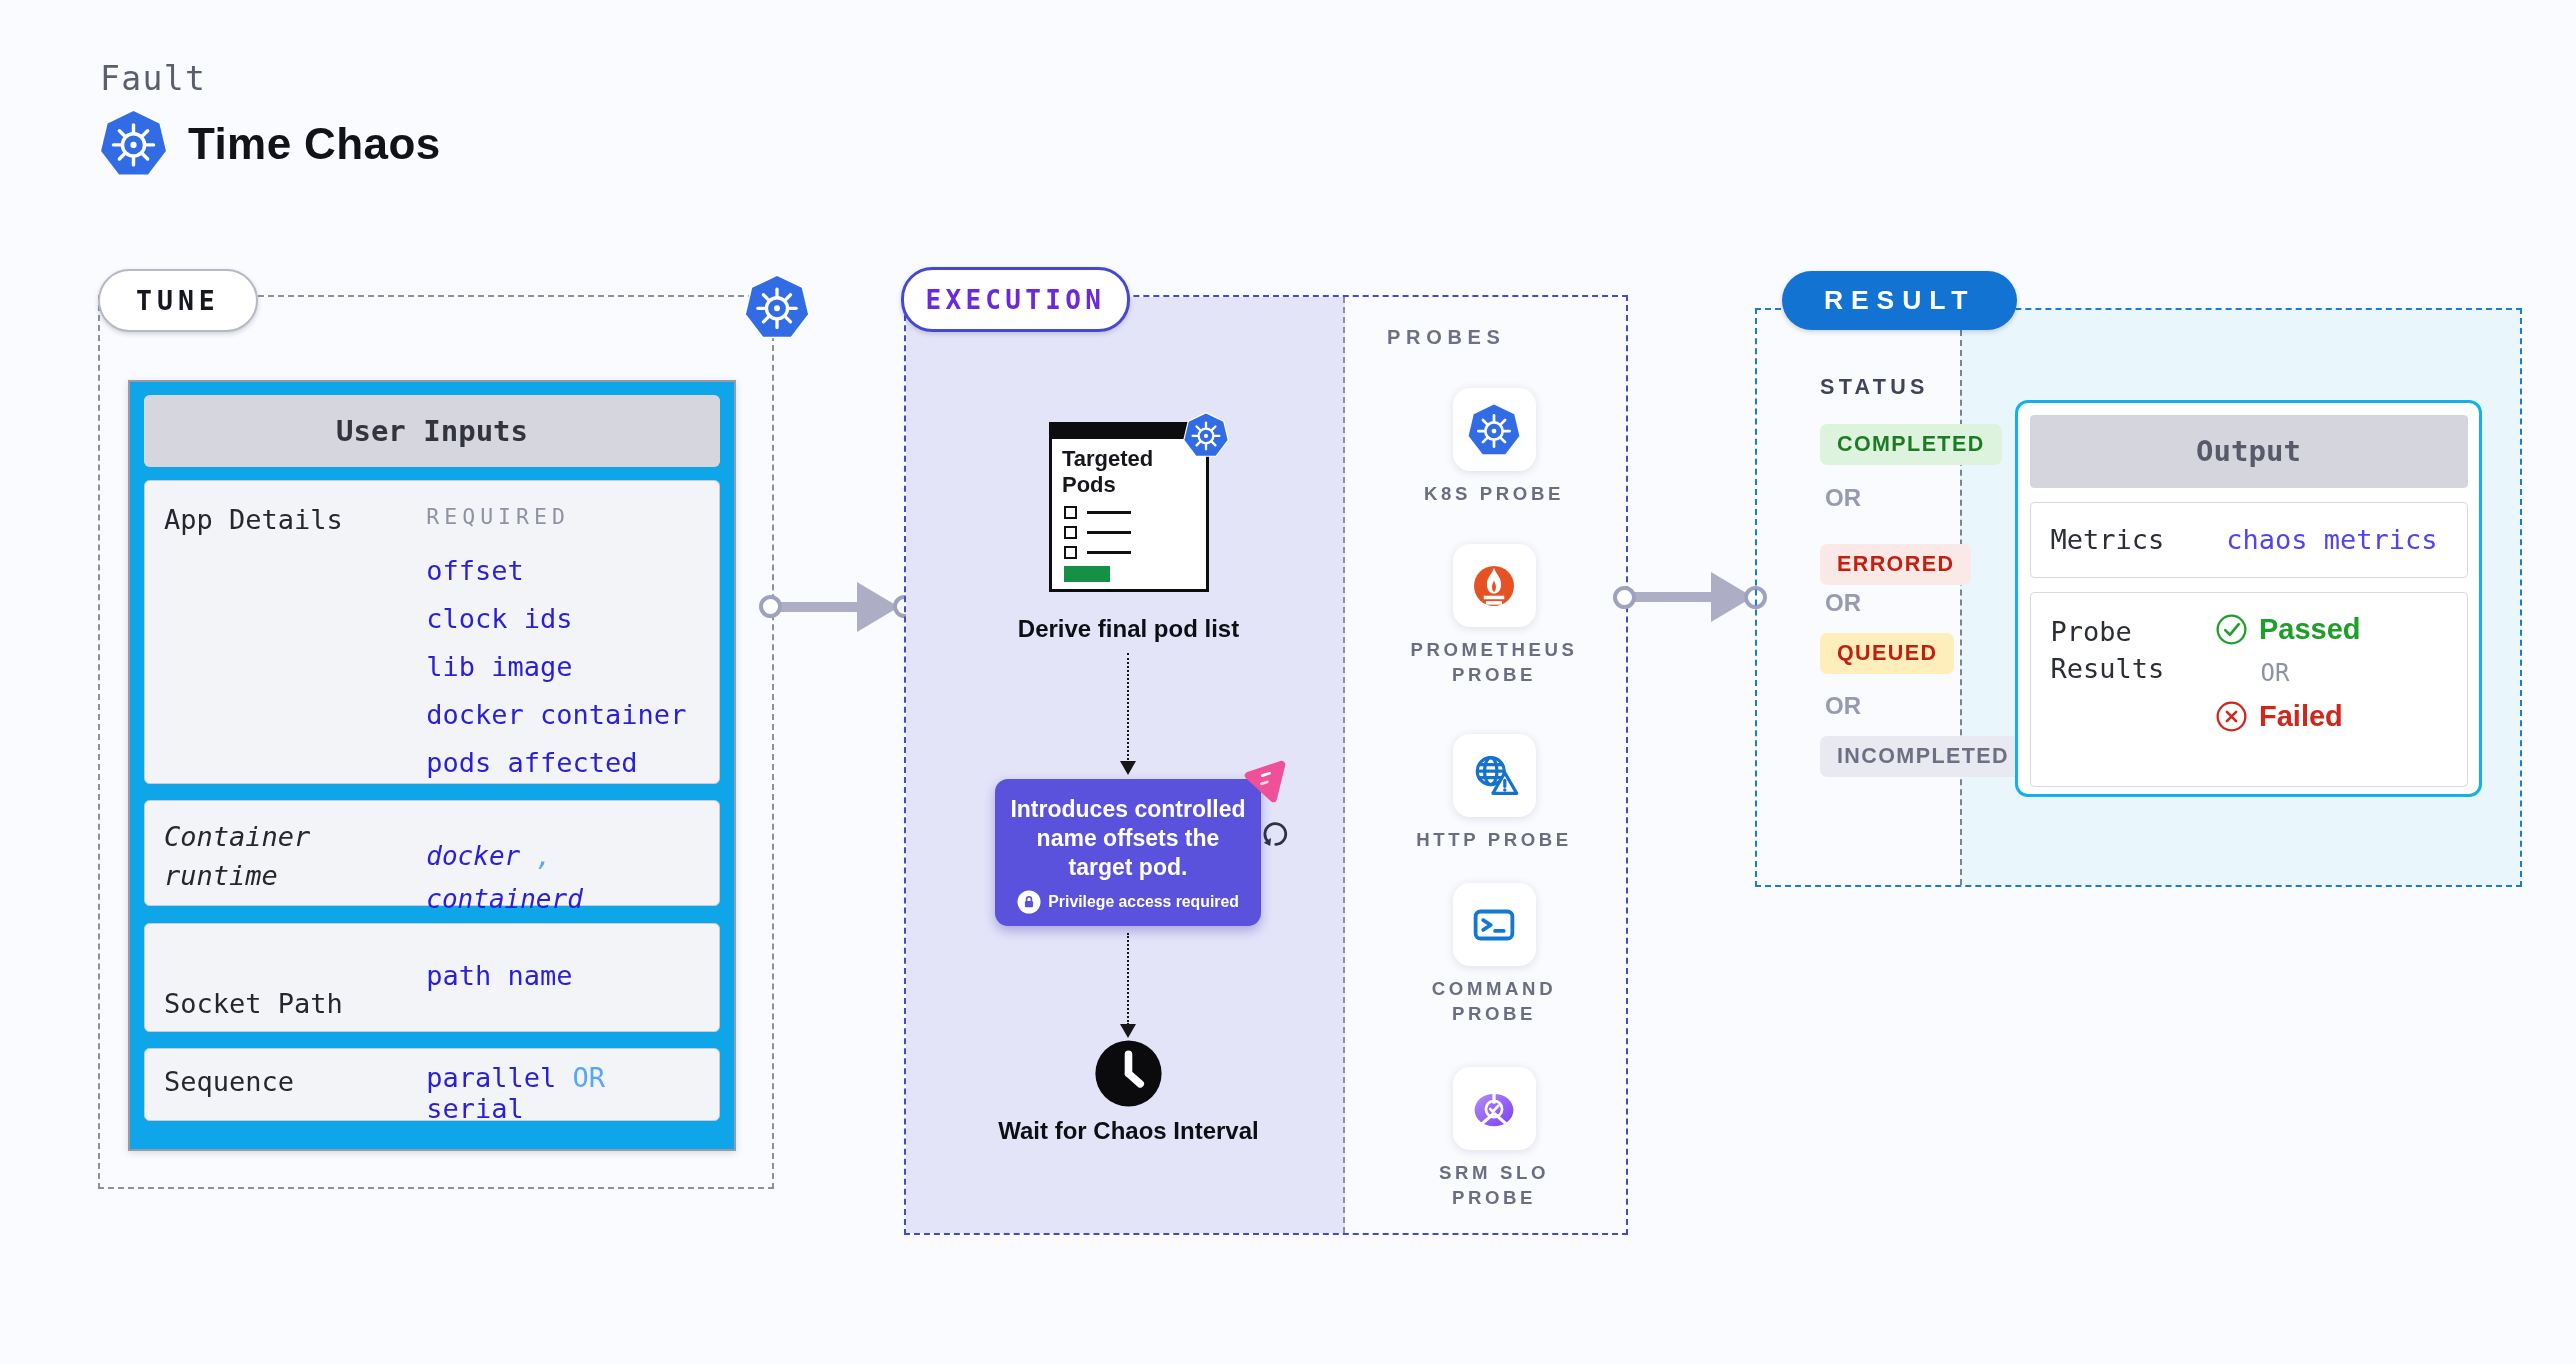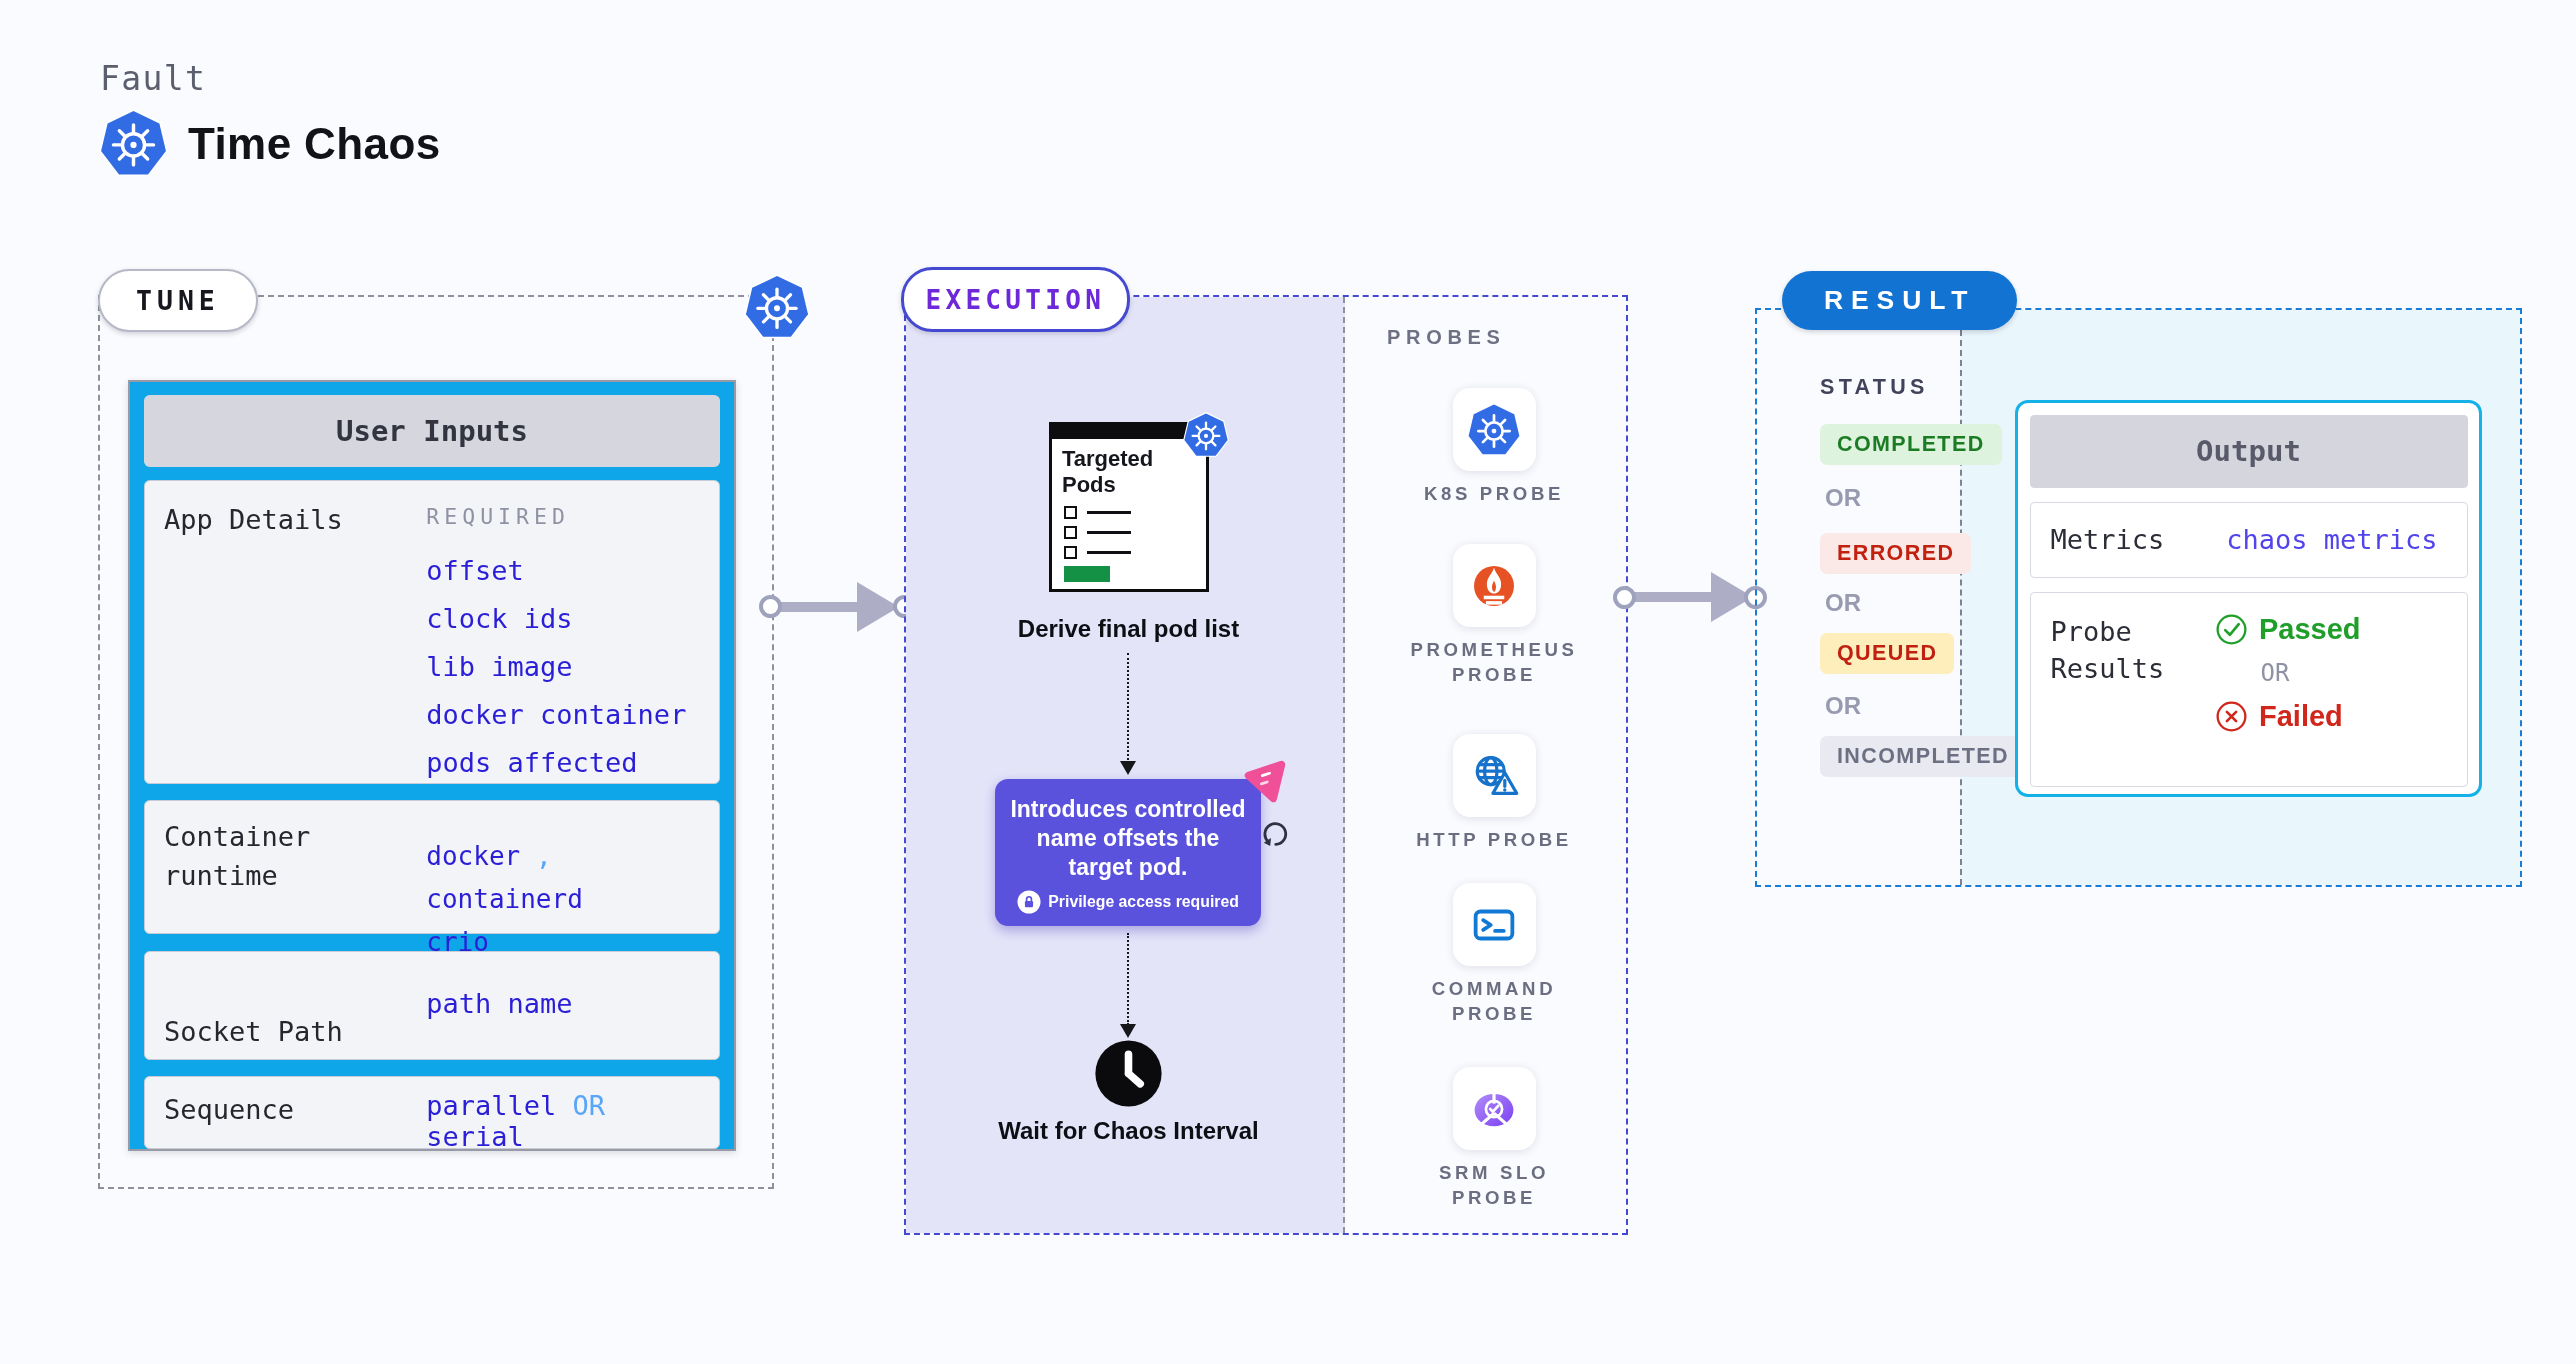--- a/index.html
+++ b/index.html
@@ -34,21 +34,21 @@
                 font-size:26.5px;letter-spacing:7.9px;}
   .corner-k8s{left:744px;top:274px;width:66px;height:66px;}
 
   
   .ui-card{left:128px;top:380px;width:608px;height:771px;background:#0ea5e9;border:2.9px solid #989aa6;
            border-radius:0;padding:13px 14.3px;box-sizing:border-box;box-shadow:0 2.1px 7.2px rgba(25,25,50,.15);}
   .ui-header{height:72px;background:#d6d6df;border-radius:5.7px;display:flex;align-items:center;justify-content:center;
              font-family:"DejaVu Sans Mono",monospace;font-size:29px;font-weight:700;color:#323440;}
   .ui-row{position:relative;background:#f3f4f8;border:1.4px solid #c9cbd6;border-radius:5.7px;box-sizing:border-box;}
   .row-appdetails{margin-top:13px;height:304px;}
-  .row-runtime{margin-top:15.8px;height:134px;}
+  .row-runtime{margin-top:15.8px;height:106px;font-style:italic;}
   .row-socket{margin-top:17px;height:109px;}
   .row-sequence{margin-top:15.8px;height:73px;}
   .ui-label{font-family:"DejaVu Sans Mono",monospace;font-size:27px;color:#26272e;line-height:39px;}
   .lbl-appdetails{position:absolute;left:18.6px;top:18.6px;}
   .lbl-runtime{position:absolute;left:18.6px;top:15.8px;width:236px;}
   .lbl-socket{position:absolute;left:18.6px;top:52px;margin-top:8px;}
   .lbl-sequence{position:absolute;left:18.6px;top:13px;}
   .required{position:absolute;left:281px;top:23px;font-family:"DejaVu Sans Mono",monospace;
             font-size:21.5px;letter-spacing:5px;color:#8f92a3;}
   .link-list{position:absolute;left:281px;top:66px;}
@@ -108,21 +108,21 @@
   .probe-card{width:83px;height:83px;background:#fff;border-radius:17px;box-shadow:0 1.4px 8.6px rgba(40,40,90,.12);
               display:flex;align-items:center;justify-content:center;}
   .probe-card .icon{width:54px;height:54px;}
   .probe-label{margin-top:10px;text-align:center;font-size:18.6px;font-weight:700;letter-spacing:3.6px;
                color:#6b6e80;line-height:25px;}
 
   
   .status-title{left:1820px;top:375px;font-size:21.5px;font-weight:700;letter-spacing:4.3px;color:#40435a;}
   .status-pill{padding:7.9px 17px;border-radius:7.2px;font-size:21.5px;font-weight:700;letter-spacing:1.4px;display:inline-block;}
   .pill-completed{left:1820px;top:424px;background:#def3de;color:#1c7c23;}
-  .pill-errored{left:1820px;top:533px;background:#fbe9e8;color:#c3210f;}
+  .pill-errored{left:1820px;top:544px;background:#fbe9e8;color:#c3210f;}
   .pill-queued{left:1820px;top:633px;background:#fdeebc;color:#bf2011;}
   .pill-incompleted{left:1820px;top:736px;background:#e9e9f1;color:#6d7082;}
   .or-label{font-size:24px;font-weight:600;color:#989ab0;}
   .or-1{left:1825px;top:484px;} .or-2{left:1825px;top:589px;} .or-3{left:1825px;top:692px;}
   .output-box{left:2015px;top:400px;width:467px;height:397px;background:#fff;border:3.6px solid #14b1e9;
               border-radius:13px;padding:11.5px;box-sizing:border-box;}
   .output-header{height:73px;background:#d5d5de;border-radius:4.3px;display:flex;align-items:center;justify-content:center;
                  font-family:"DejaVu Sans Mono",monospace;font-size:29px;font-weight:700;color:#585a6a;}
   .output-row{border:1.4px solid #d7d9e1;border-radius:4.3px;background:#fff;box-sizing:border-box;}
   .metrics-row{margin-top:14.3px;height:76px;display:flex;align-items:center;padding:0 20px;}

